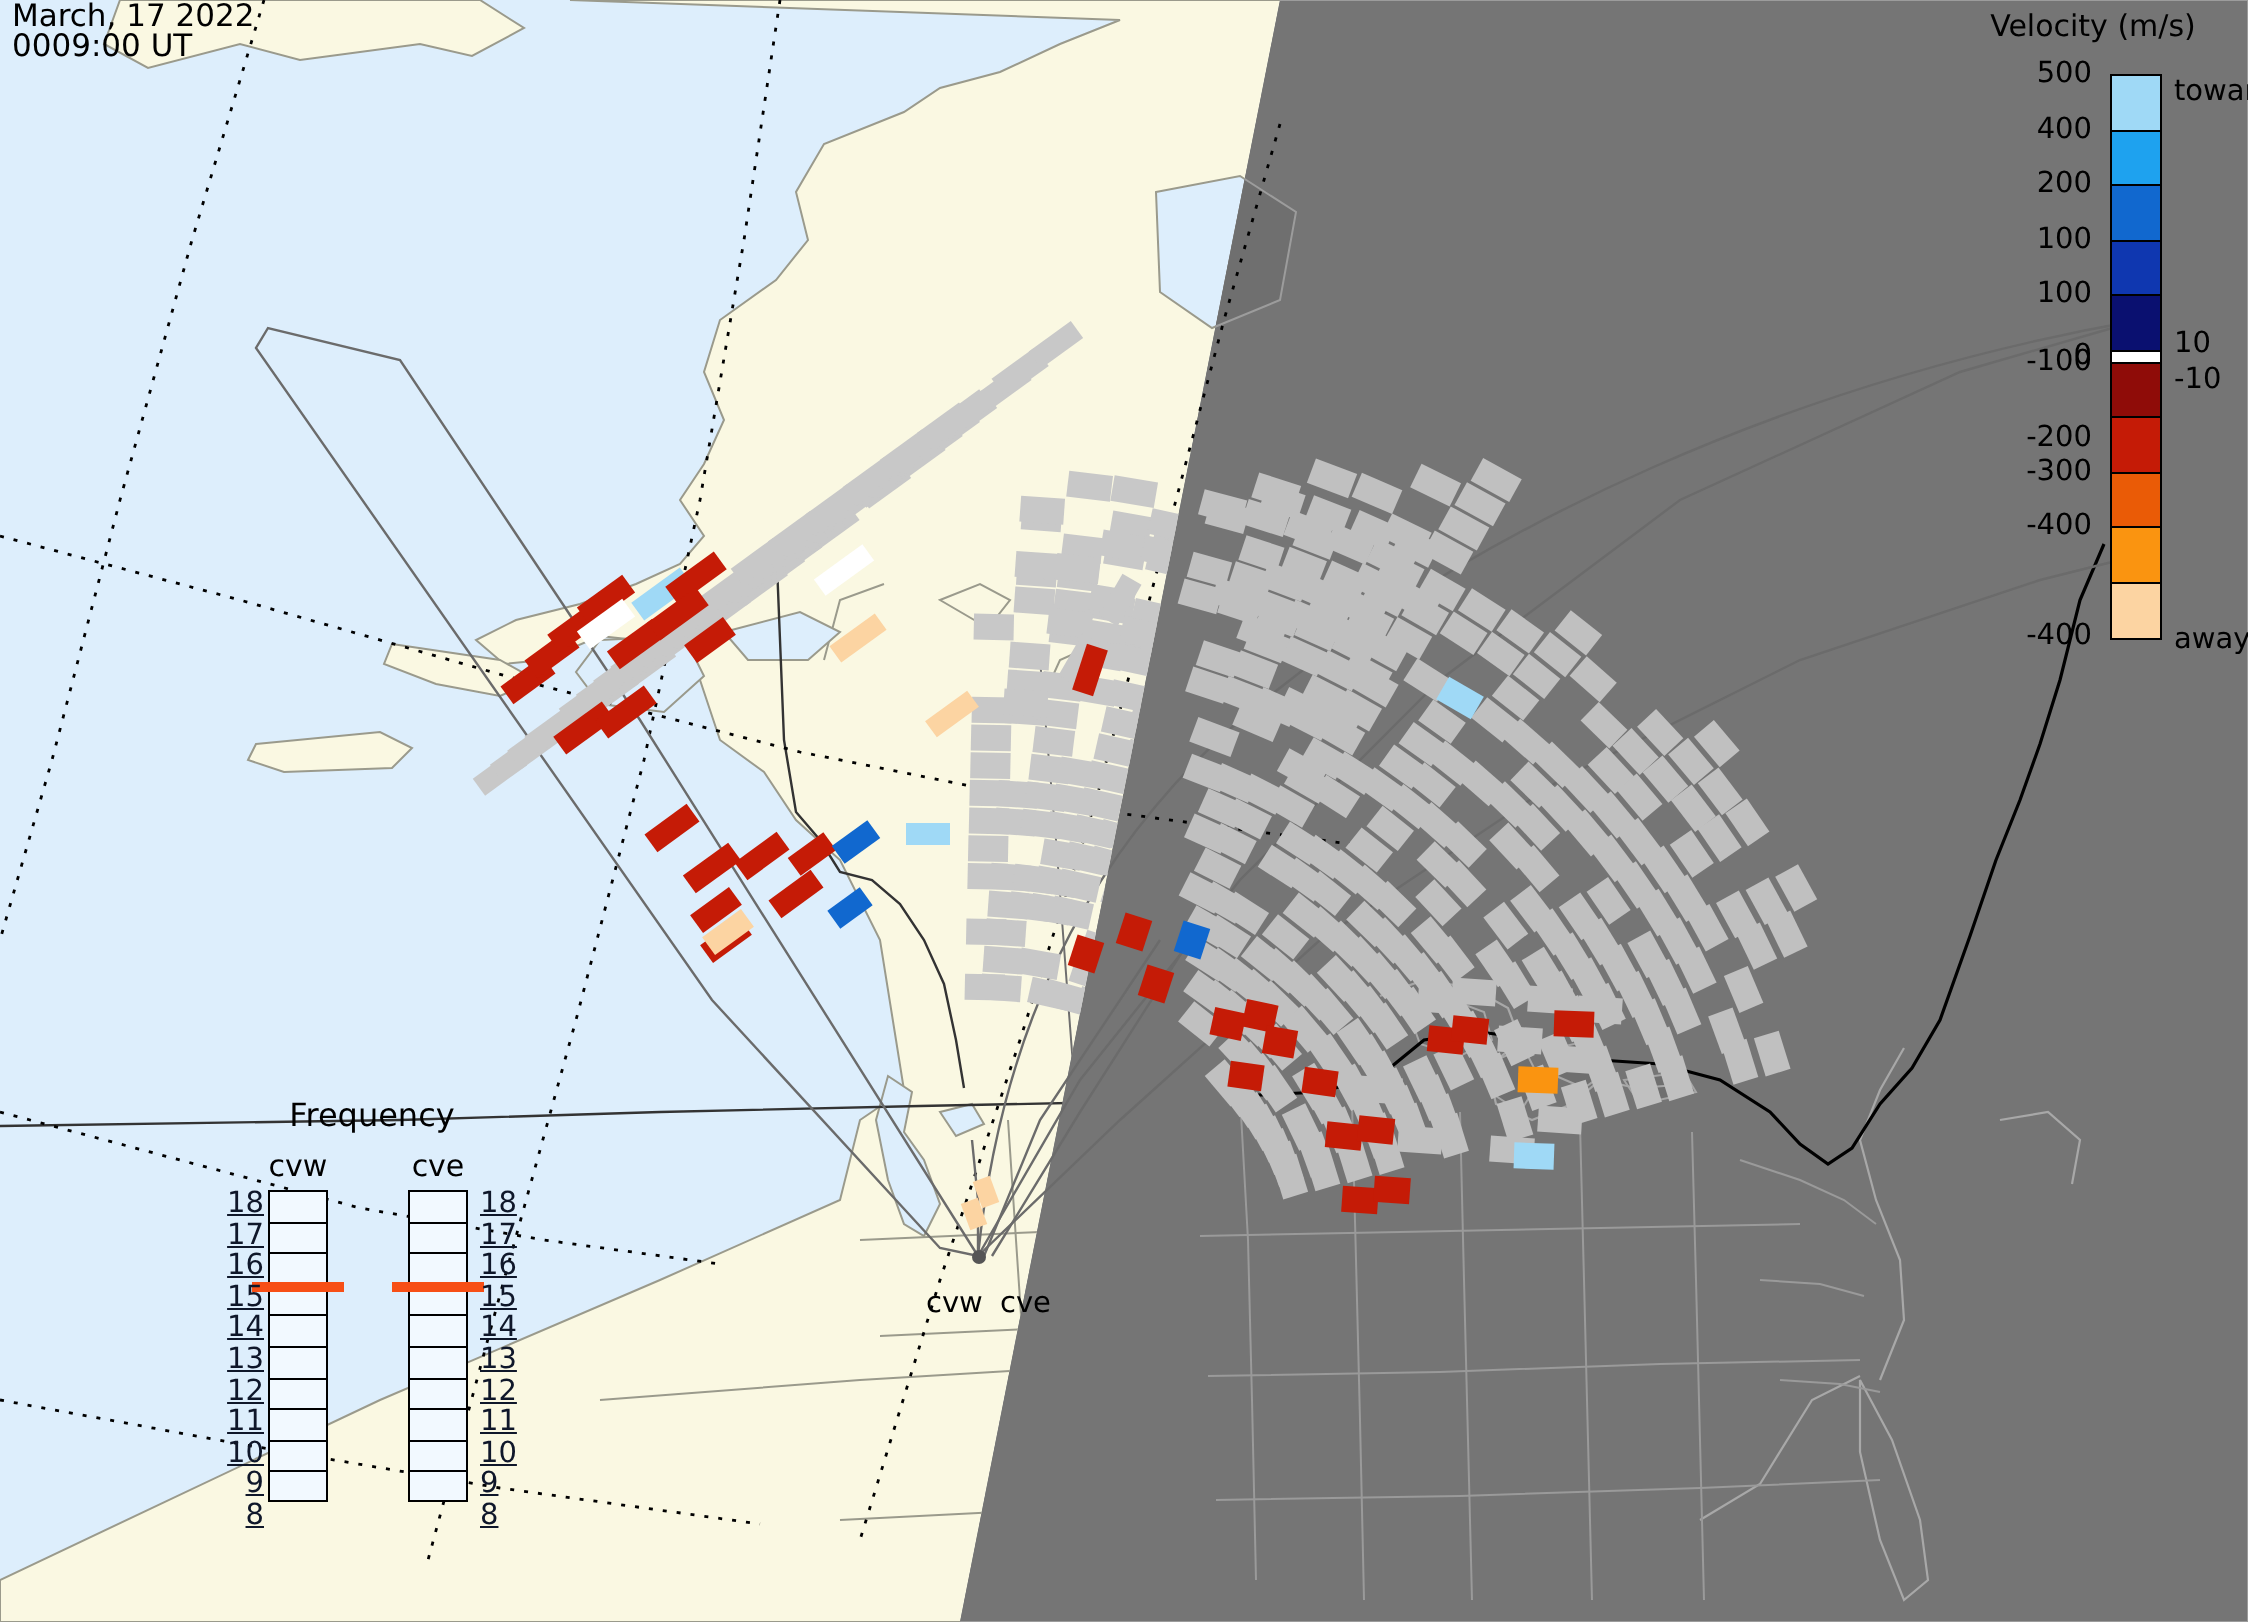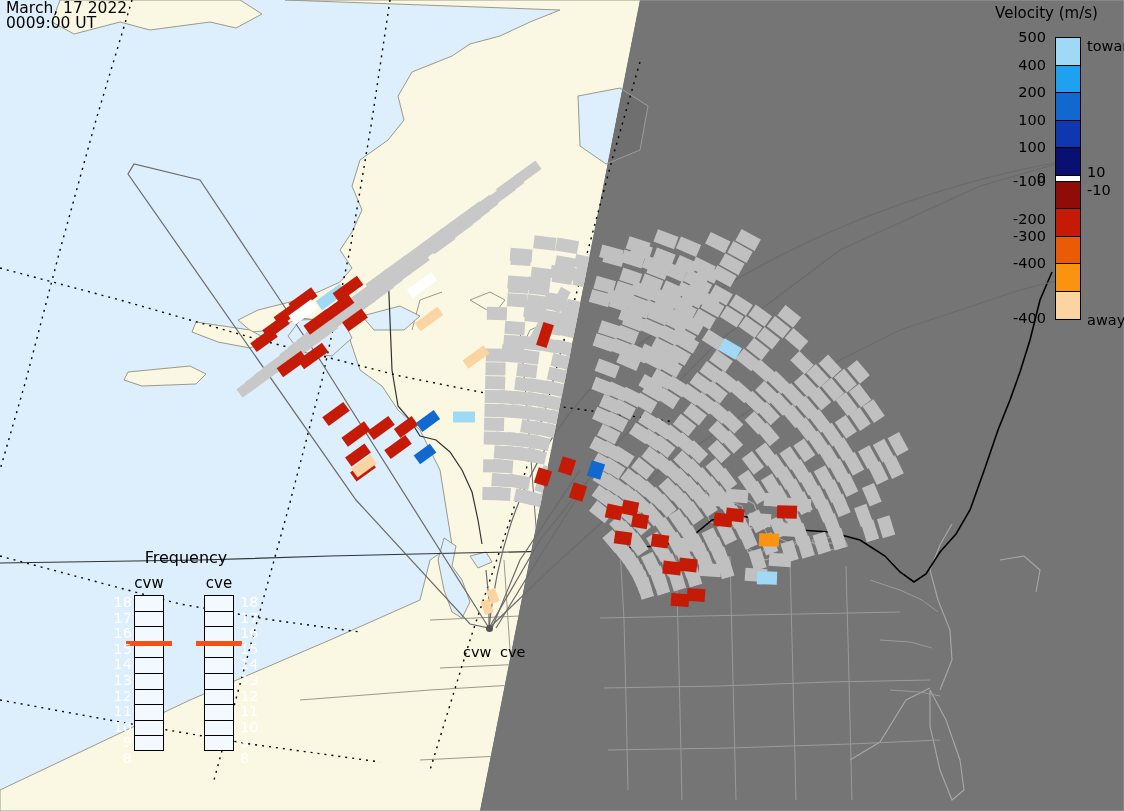--- a/index.html
+++ b/index.html
@@ -55,22 +55,23 @@
     color:#000;font-size:15px;white-space:nowrap;left:-5px;
   }
   .fbar{
     position:absolute;top:20px;width:30px;height:156px;
     background:#f2f9ff;border:1.5px solid #000;box-sizing:border-box;
   }
   .frow{position:absolute;left:0;width:100%;border-bottom:1.2px solid #000;box-sizing:border-box;}
   .frow.last{border-bottom:none;}
   .fmark{position:absolute;height:5px;background:#f74f16;}
   .ftick{
-    position:absolute;color:#ffffff;font-size:14.5px;white-space:nowrap;
+    position:absolute;color:#0f172a;font-size:14.5px;white-space:nowrap;
     transform:translateY(-50%);
+    text-decoration:underline;
   }
   .ftick.rt{text-align:right;}
   .ftick.lt{text-align:left;}
 
   
   .stn-label{
     position:absolute;color:#000;font-size:14.5px;white-space:nowrap;
   }
   .stn-dot{position:absolute;width:7px;height:7px;border-radius:50%;background:#555;}
 </style>

